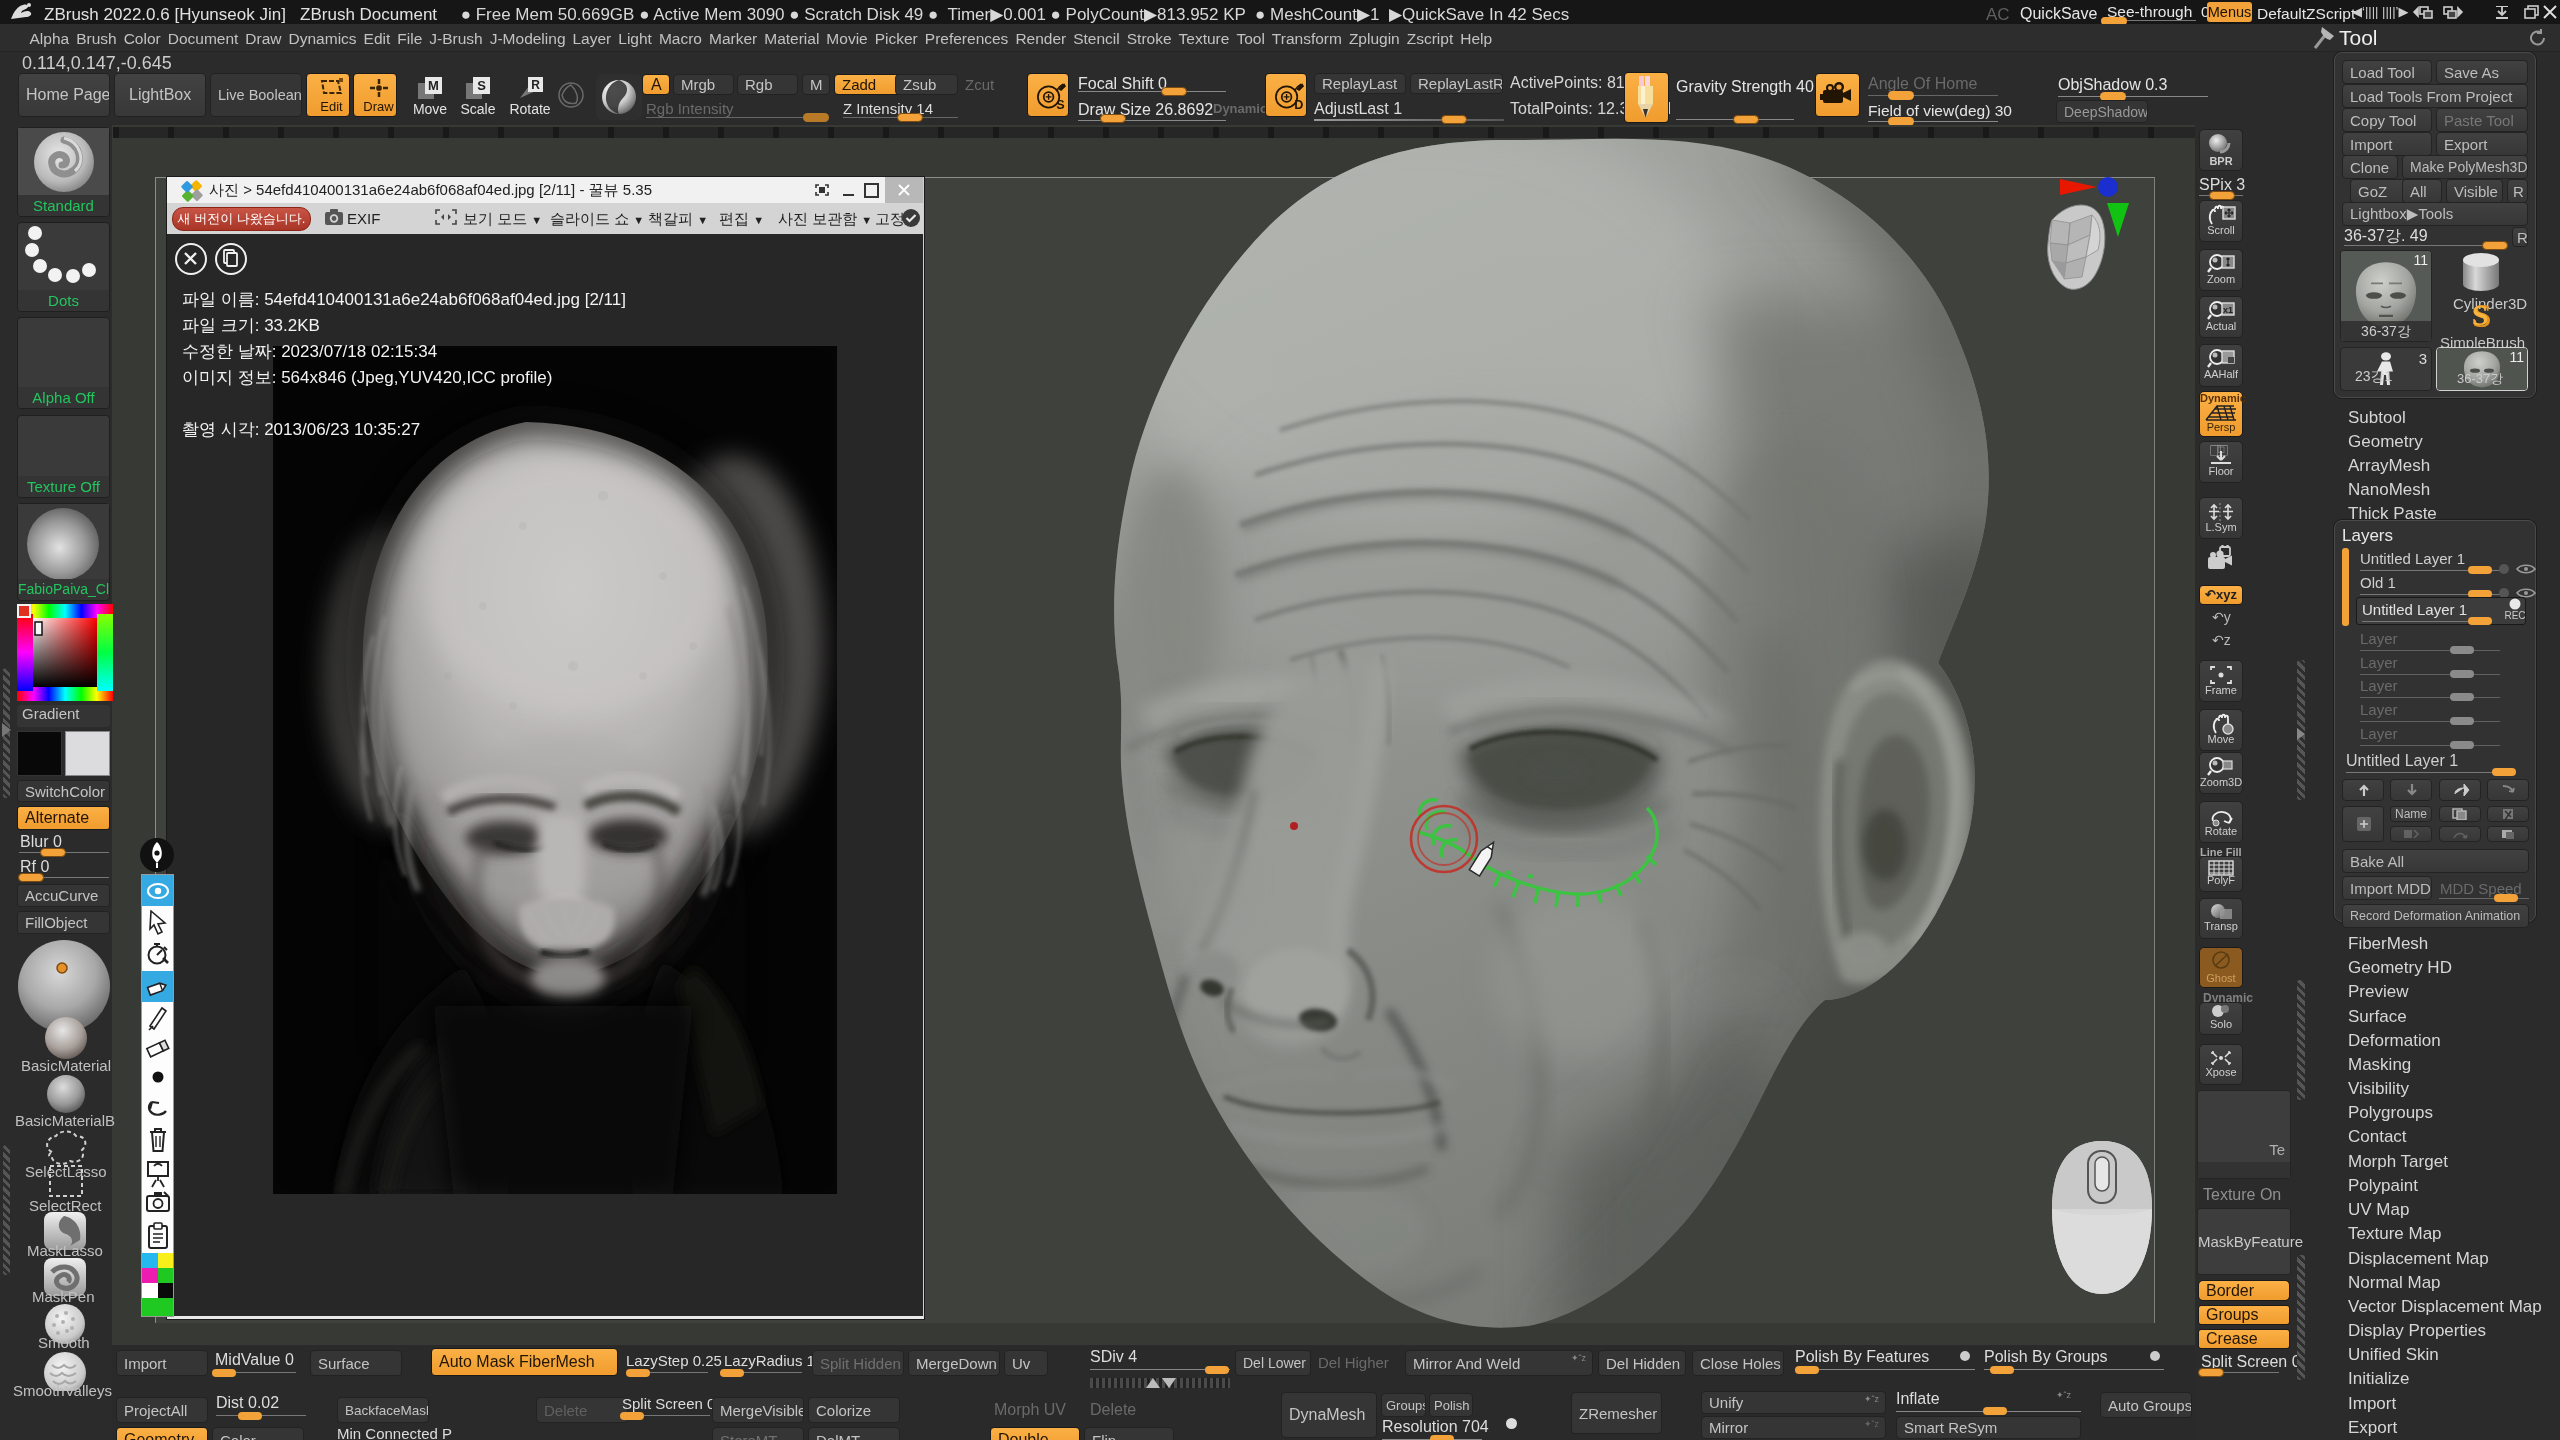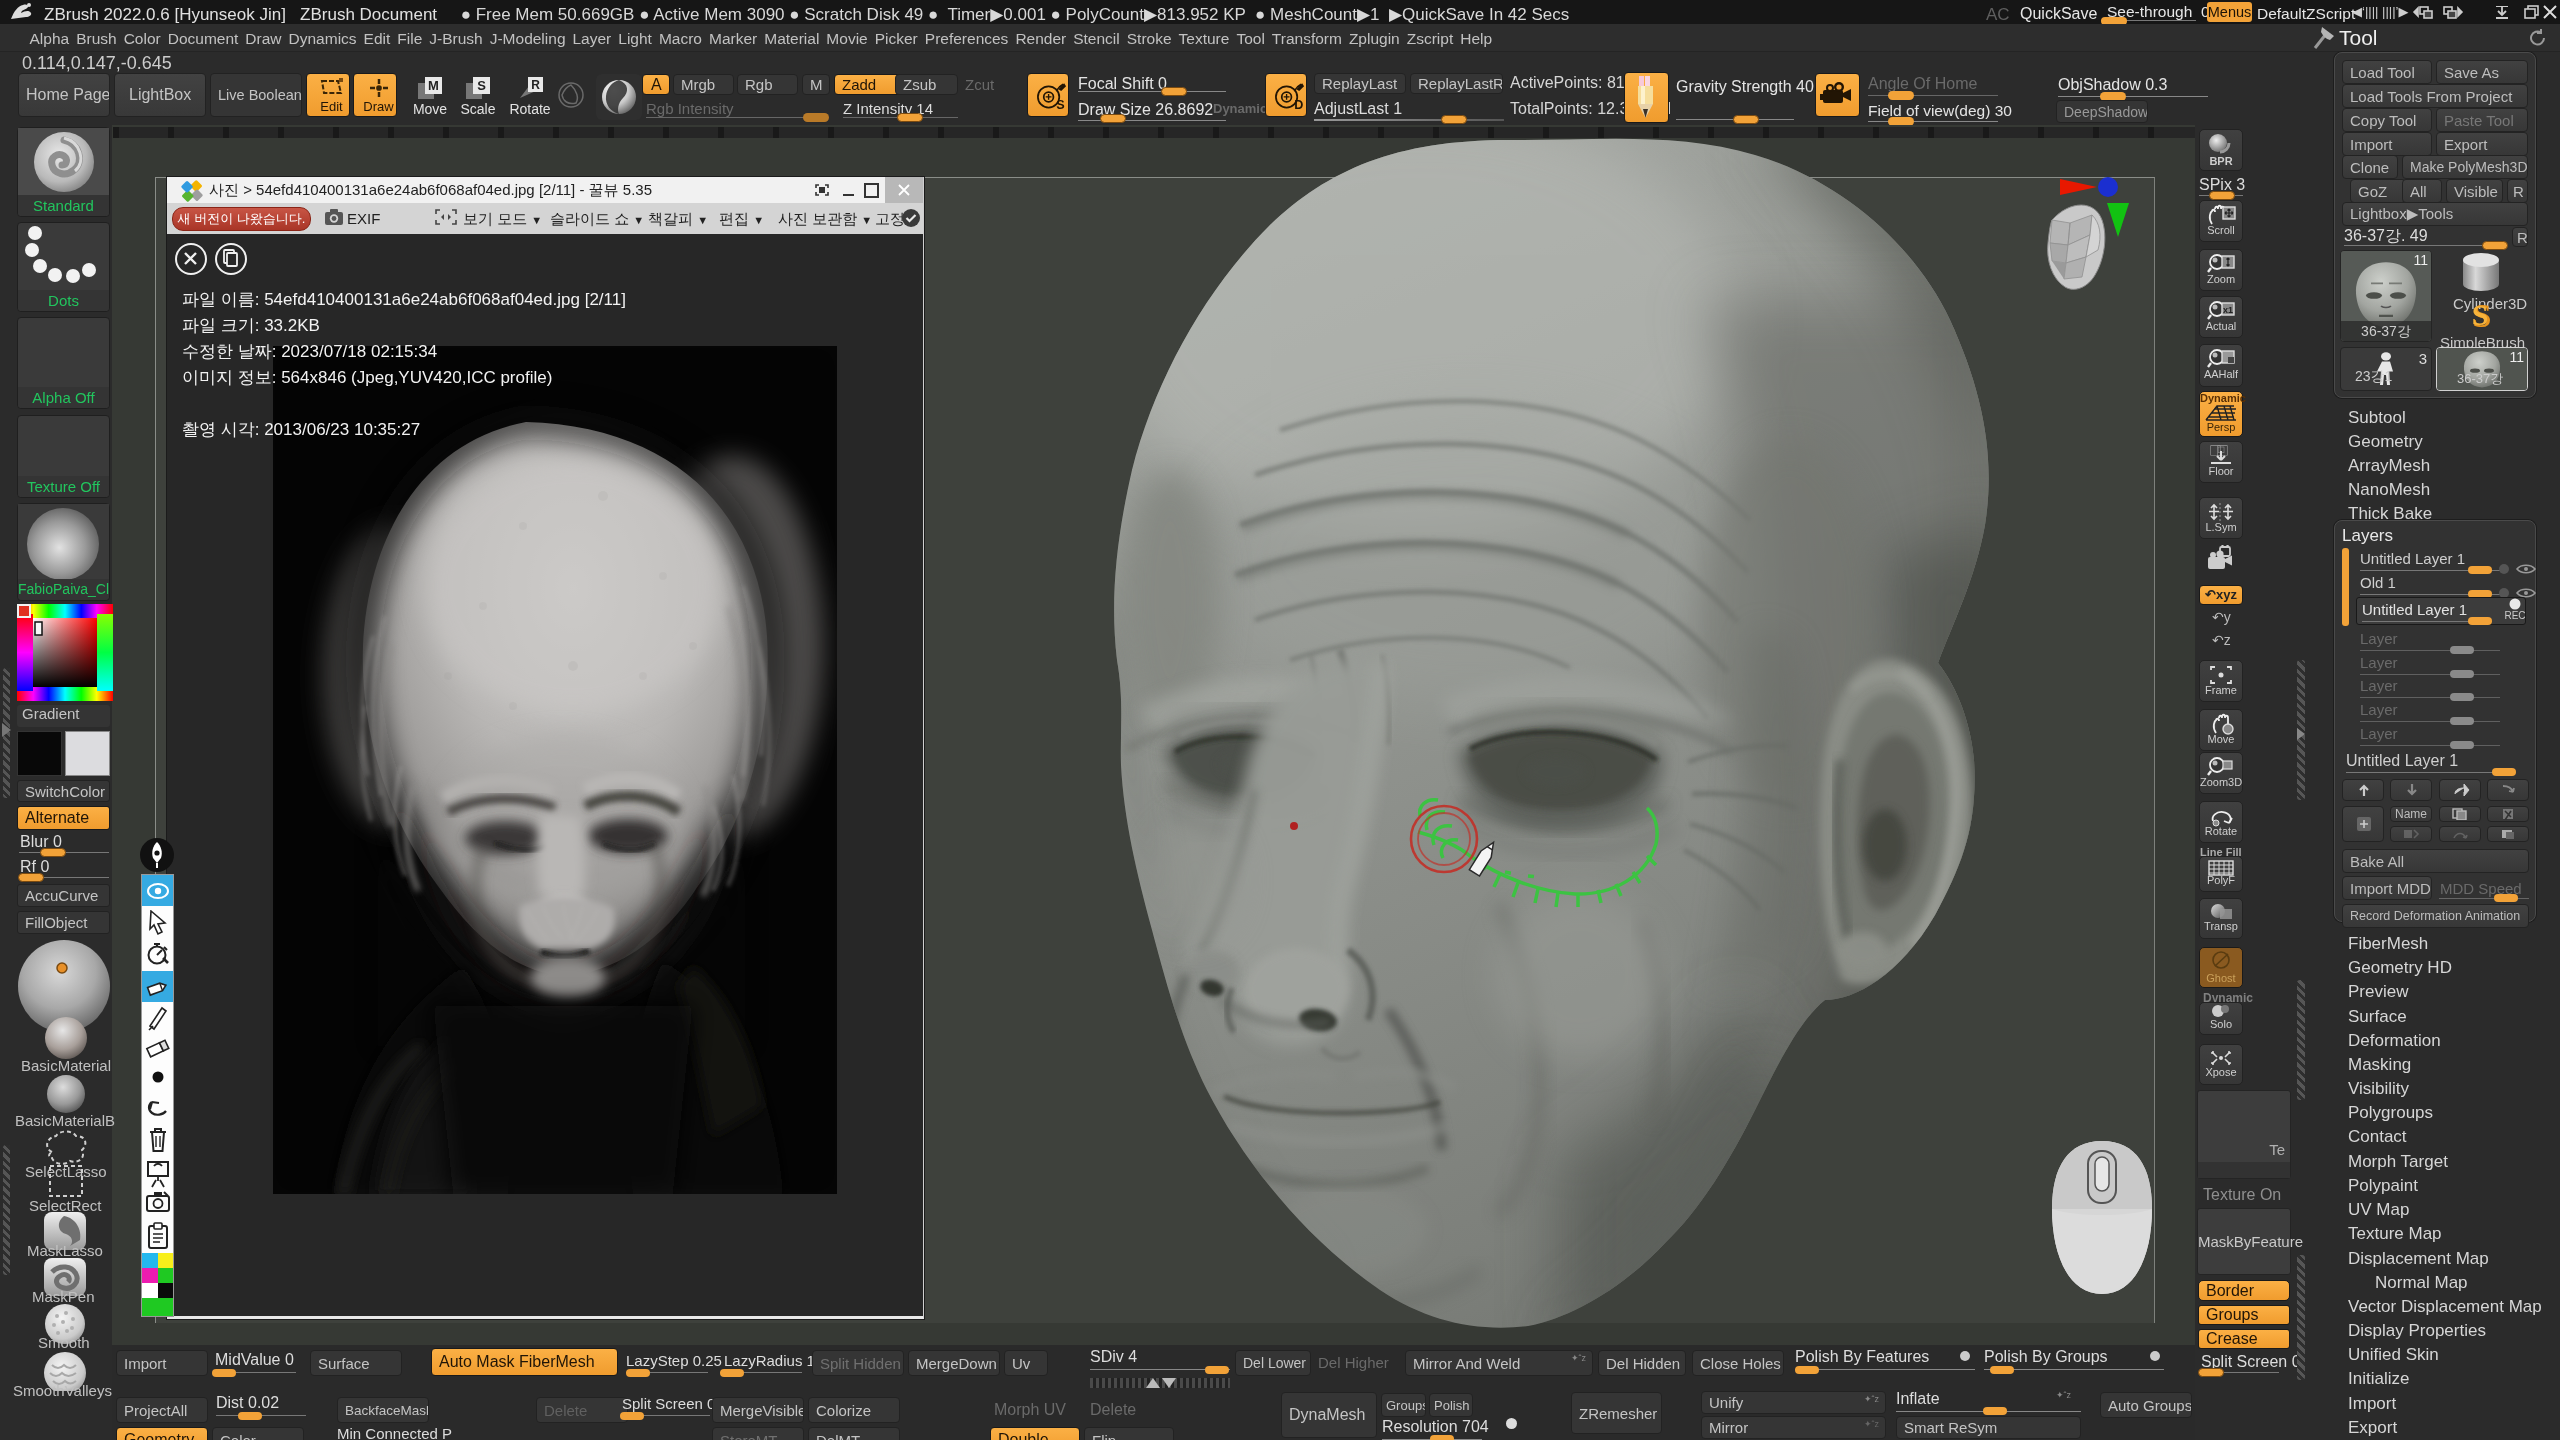--- a/index.html
+++ b/index.html
@@ -1004,21 +1004,21 @@
 <div class="abs" style="left:2436px;top:347px;width:92px;height:44px;background:#474747;border:1px solid #d0d0d0;border-radius:4px;box-sizing:border-box;overflow:hidden;"><svg width="90" height="42" viewBox="0 0 90 50" preserveAspectRatio="none">
         <rect width="90" height="50" fill="#50544f"></rect>
         <path d="M45 4 C 58 4 64 14 63 26 C 62 38 57 46 45 47 C 33 46 28 38 27 26 C 26 14 32 4 45 4 Z" fill="url(#th1)"></path>
         <ellipse cx="38" cy="27" rx="5" ry="2.5" fill="#4c4f4a"></ellipse>
         <ellipse cx="52" cy="27" rx="5" ry="2.5" fill="#4c4f4a"></ellipse>
       </svg><div class="abs" style="right:3px;top:1px;color:#eee;font-size:14px;">11</div><div class="abs" style="left:20px;bottom:2px;color:#ccc;font-size:13px;">36-37강</div></div>
 <div class="rsec" style="top:408px;">Subtool</div>
 <div class="rsec" style="top:432px;">Geometry</div>
 <div class="rsec" style="top:456px;">ArrayMesh</div>
 <div class="rsec" style="top:480px;">NanoMesh</div>
-<div class="rsec" style="top:504px;">Thick Bake</div>
+<div class="rsec" style="top:504px;">Thick Paste</div>
 <div class="abs" style="left:2334px;top:520px;width:200px;height:400px;background:#323232;border:1px solid #4a4a4a;border-radius:8px;box-shadow:0 0 0 1px #1d1d1d;"></div>
 <div class="lbl" style="left:2342px;top:526px;font-size:17px;color:#e8e8e8">Layers</div>
 <div class="abs" style="left:2342px;top:548px;width:7px;height:78px;background:#f2a238;border-radius:3px;"></div>
 <div class="lbl" style="left:2360px;top:550px;font-size:15px;color:#cfcfcf">Untitled Layer 1</div>
 <div class="abs" style="left:2360px;top:570px;width:140px;height:1px;background:#777"></div>
 <div class="abs" style="left:2468px;top:566px;width:24px;height:8px;background:#f2a238;border-radius:4px"></div>
 <svg class="abs" style="left:2497px;top:562px" width="44" height="14" viewBox="0 0 44 14">
       <circle cx="7" cy="7" r="5" fill="#555"></circle>
       <path d="M20 7 C 24 2 34 2 38 7 C 34 12 24 12 20 7 Z" fill="none" stroke="#999" stroke-width="1.6"></path>
       <circle cx="29" cy="7" r="2" fill="#999"></circle>
@@ -1126,21 +1126,21 @@
 <div class="rsec" style="top:1031px;">Deformation</div>
 <div class="rsec" style="top:1055px;">Masking</div>
 <div class="rsec" style="top:1079px;">Visibility</div>
 <div class="rsec" style="top:1103px;">Polygroups</div>
 <div class="rsec" style="top:1127px;">Contact</div>
 <div class="rsec" style="top:1152px;">Morph Target</div>
 <div class="rsec" style="top:1176px;">Polypaint</div>
 <div class="rsec" style="top:1200px;">UV Map</div>
 <div class="rsec" style="top:1224px;">Texture Map</div>
 <div class="rsec" style="top:1249px;">Displacement Map</div>
-<div class="rsec" style="top:1273px;margin-left:27px;">Normal Map</div>
+<div class="rsec" style="top:1273px;">Normal Map</div>
 <div class="rsec" style="top:1297px;">Vector Displacement Map</div>
 <div class="rsec" style="top:1321px;">Display Properties</div>
 <div class="rsec" style="top:1345px;">Unified Skin</div>
 <div class="rsec" style="top:1369px;">Initialize</div>
 <div class="rsec" style="top:1394px;">Import</div>
 <div class="rsec" style="top:1418px;">Export</div>
 
 <div class="abs" style="left:112px;top:1345px;width:2083px;height:95px;background:#2a2a2a;"></div>
 <div class="btn2" style="left:116px;top:1350px;width:92px;height:26px;font-size:15px;">Import</div>
 <div class="lbl" style="left:215px;top:1351px;font-size:16px;color:#ddd">MidValue 0</div>

